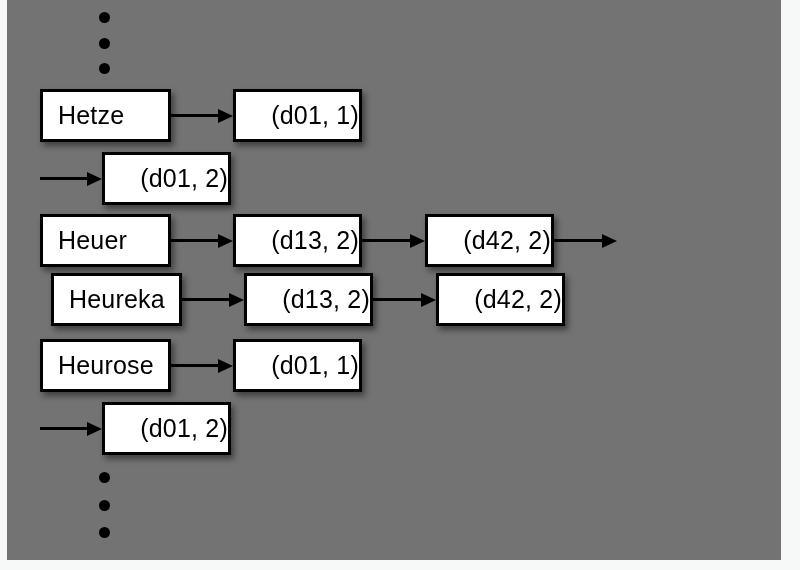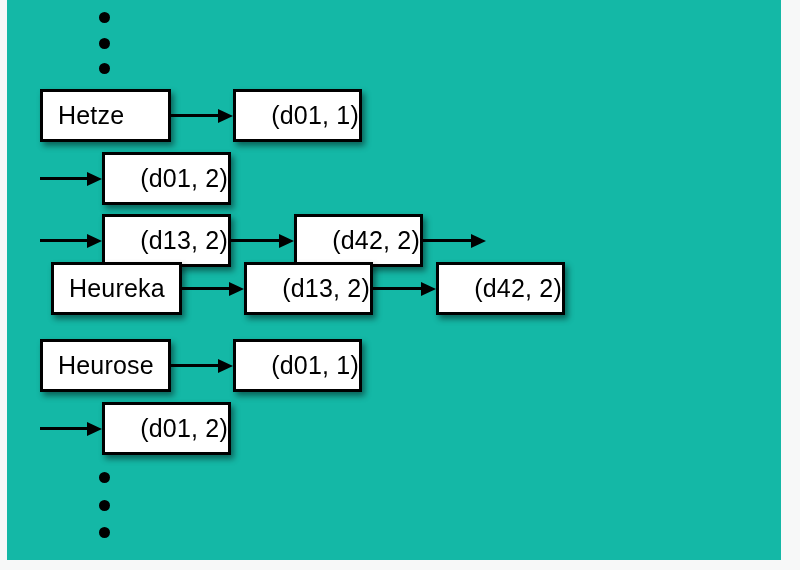--- a/index.html
+++ b/index.html
@@ -14,21 +14,21 @@
     color: #000;
     overflow: hidden;
     position: relative;
   }
   .panel {
     position: absolute;
     left: 7px;
     top: 0;
     width: 774px;
     height: 560px;
-    background: #14b8a6;
+    background: #737373;
   }
   .diagram {
     position: absolute;
     left: 0;
     top: 0;
     width: 774px;
     height: 560px;
   }
   .dot {
     position: absolute;
@@ -47,21 +47,21 @@
   .row {
     position: absolute;
     left: 33px;          
     height: 53px;
     display: flex;
     align-items: center;
   }
   .row.r1 { top: 89px; }
   .row.r2 { top: 152px; }
   .row.r3 { top: 214px; }
-  .row.r4 { top: 262px; padding-left: 11px; }
+  .row.r4 { top: 273px; padding-left: 11px; }
   .row.r5 { top: 339px; }
   .row.r6 { top: 402px; }
   .box {
     height: 53px;
     box-sizing: border-box;
     background: #ffffff;
     border: 3px solid #000000;
     display: flex;
     align-items: center;
     box-shadow: 3px 4px 6px rgba(0,0,0,0.45);
@@ -124,20 +124,23 @@
       <div class="arrow">
         <div class="shaft"></div>
         <div class="head"></div>
       </div>
       <div class="box post">
         <span>(d01, 2)</span>
       </div>
     </div>
 
     <div class="row r3">
+      <div class="box term">
+        <span>Heuer</span>
+      </div>
       <div class="arrow">
         <div class="shaft"></div>
         <div class="head"></div>
       </div>
       <div class="box post">
         <span>(d13, 2)</span>
       </div>
       <div class="arrow mid">
         <div class="shaft"></div>
         <div class="head"></div>

